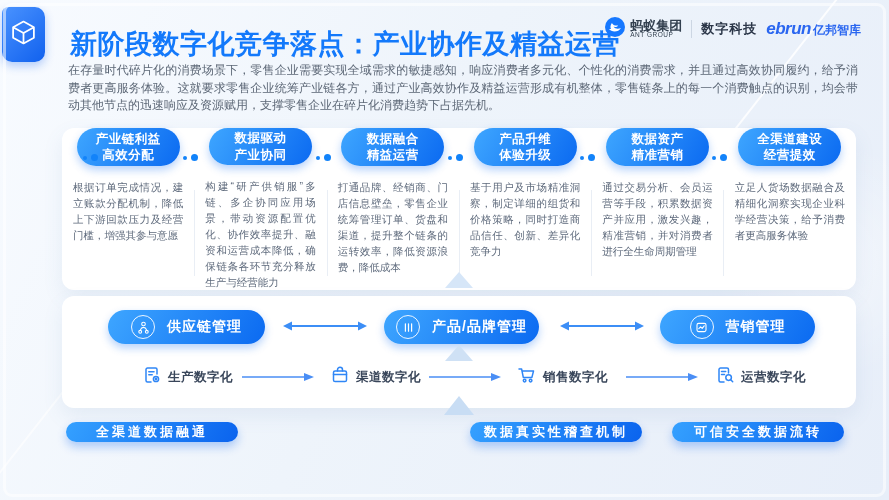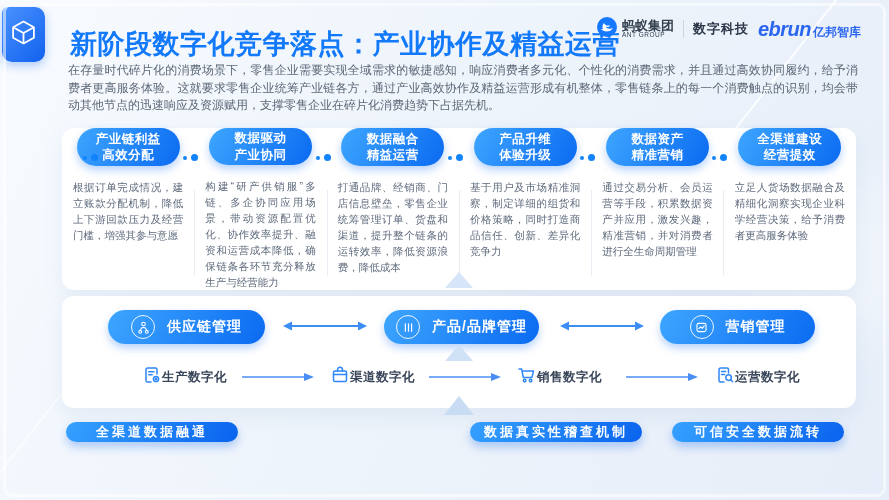--- a/index.html
+++ b/index.html
@@ -14,21 +14,21 @@
     background:linear-gradient(135deg,#4a93ff,#1161ee);display:flex;align-items:center;justify-content:center;z-index:3;
     box-shadow:0 4px 10px rgba(17,97,238,.3);}
   .title{position:absolute;left:70px;top:26px;font-size:27px;font-weight:bold;color:#1379fb;letter-spacing:.5px;z-index:3;}
   .logos{position:absolute;right:28px;top:16px;display:flex;align-items:center;gap:9px;z-index:3;}
   .ant{display:flex;align-items:center;gap:4px;}
   .ant-text{display:flex;flex-direction:column;line-height:1.05;}
   .ant-name{font-size:13px;font-weight:bold;color:#33404f;}
   .ant-sub{font-size:6.5px;color:#33404f;letter-spacing:.5px;}
   .logo-div{width:1px;height:18px;background:#ccd6e3;}
   .digital{font-size:13px;font-weight:bold;color:#2b3648;letter-spacing:1px;}
-  .ebrun{font-size:20px;font-weight:800;font-style:italic;color:#2a66f0;letter-spacing:-.5px;margin-top:36px;}
+  .ebrun{font-size:17px;font-weight:800;font-style:italic;color:#2a66f0;letter-spacing:-.5px;margin-top:36px;}
   .ebrun-sub{font-size:12px;font-weight:bold;color:#2a66f0;margin-left:2px;}
 
   .intro{position:absolute;left:68px;top:62px;width:790px;font-size:12px;line-height:17.5px;color:#5c6776;text-align:justify;z-index:2;}
 
   
   .pillars{position:absolute;left:62px;top:128px;width:794px;height:162px;background:#fff;border-radius:12px;
     box-shadow:0 8px 20px rgba(90,125,180,.10);display:flex;padding-top:0;box-sizing:border-box;z-index:1;}
   .pillar{flex:1;display:flex;flex-direction:column;align-items:center;}
   .p-pill{width:103px;height:38px;border-radius:19px;background:linear-gradient(120deg,#3ea6ff,#0b6af1);color:#fff;
     font-weight:bold;font-size:12.5px;line-height:1.32;display:flex;flex-direction:column;align-items:center;justify-content:center;
@@ -43,21 +43,21 @@
 
   
   .ops{position:absolute;left:62px;top:296px;width:794px;height:112px;background:#fff;border-radius:12px;
     box-shadow:0 8px 20px rgba(90,125,180,.10);z-index:1;}
   .m-pill{position:absolute;top:14px;height:34px;border-radius:17px;background:linear-gradient(120deg,#3ea6ff,#0b6af1);
     display:flex;align-items:center;justify-content:center;gap:12px;color:#fff;font-size:14px;font-weight:bold;
     box-shadow:0 4px 9px rgba(12,106,241,.30);letter-spacing:1px;}
   .m-ic{width:22px;height:22px;border:1px solid rgba(255,255,255,.9);border-radius:50%;display:flex;align-items:center;justify-content:center;flex:none;}
   .dbl-arrow{position:absolute;top:24px;}
   .digits{position:absolute;left:0;top:64px;width:100%;height:34px;}
-  .d-item{position:absolute;top:0;height:34px;display:flex;align-items:center;}
+  .d-item{position:absolute;top:0;height:34px;display:flex;align-items:center;gap:6px;}
   .d-label{font-size:12.5px;font-weight:bold;color:#39465a;white-space:nowrap;letter-spacing:.5px;}
   .d-arrow{position:absolute;top:12px;}
 
   
   .f-pill{position:absolute;top:422px;width:172px;height:20px;border-radius:18px;background:linear-gradient(120deg,#35a1ff,#0a63ee);
     color:#fff;font-size:13px;font-weight:bold;letter-spacing:3px;display:flex;align-items:center;justify-content:center;
     box-shadow:0 5px 10px rgba(10,99,238,.30);z-index:2;}
 </style>
 </head>
 <body>

